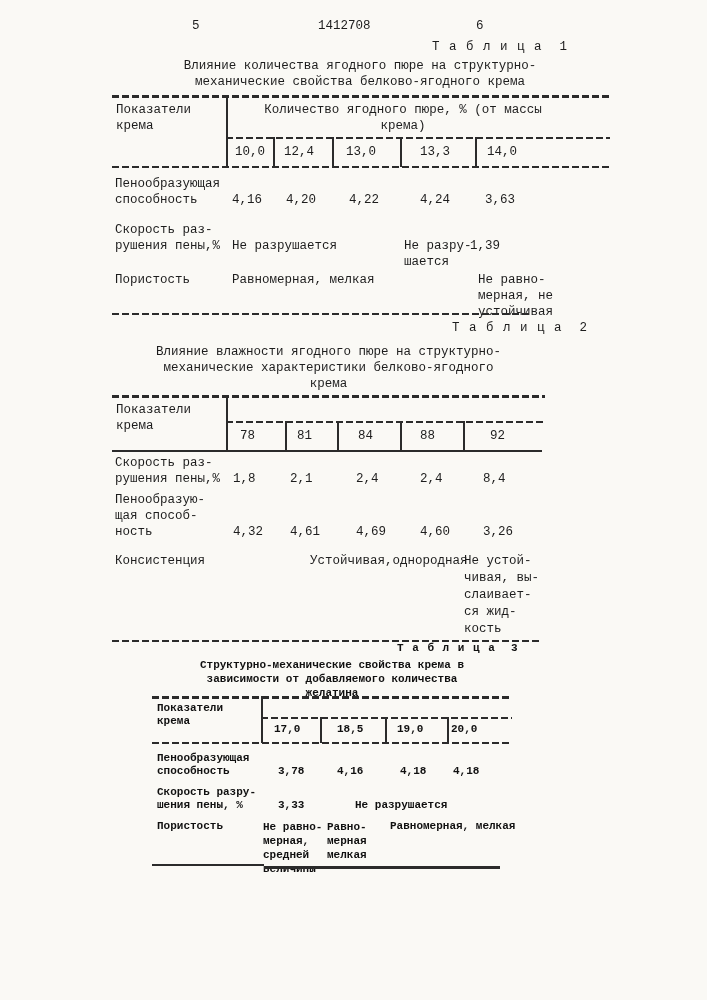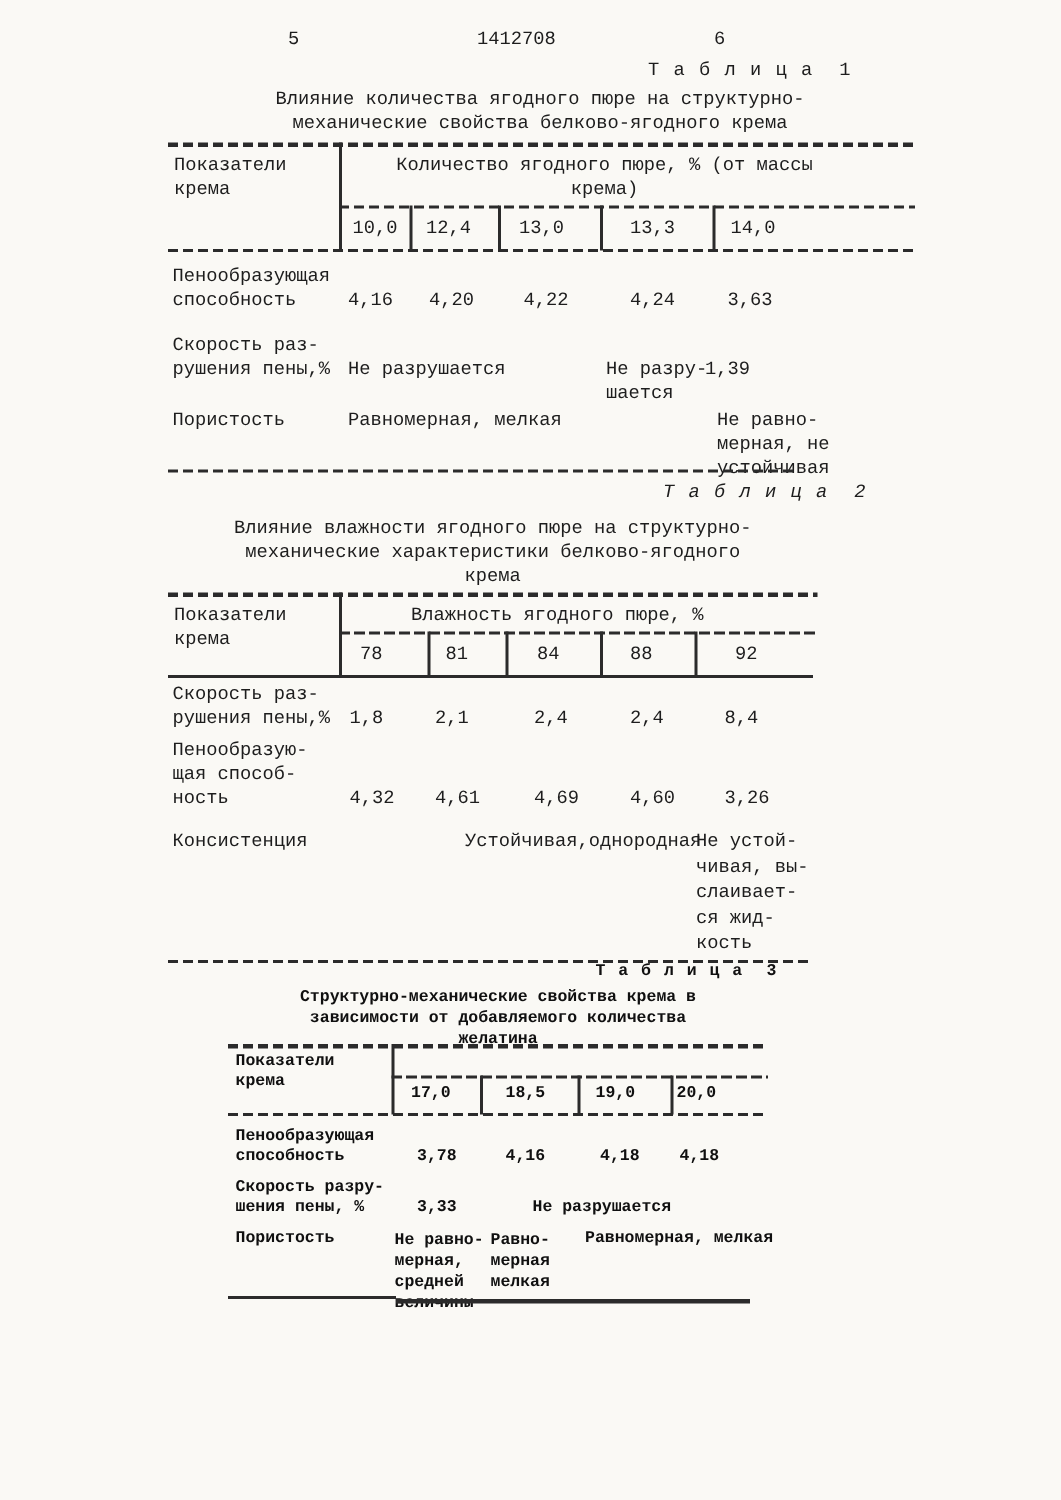--- a/index.html
+++ b/index.html
@@ -78,31 +78,30 @@
   <div class="t" style="left:470px;top:238px;">1,39</div>
 
   <div class="t" style="left:115px;top:272px;">Пористость</div>
   <div class="t" style="left:232px;top:272px;">Равномерная, мелкая</div>
   <div class="t" style="left:478px;top:272px;">Не равно-
 мерная, не
 устойчивая</div>
 
   <div class="hdash" style="left:112px;top:313px;width:420px;"></div>
 
-  <div class="t cap" style="left:442px;top:320px;font-style:italic;">Т а б л и ц а  2</div>
+  <div class="t cap" style="left:452px;top:320px;">Т а б л и ц а  2</div>
   <div class="t ctr" style="left:112px;top:344px;width:433px;">Влияние влажности ягодного пюре на структурно-
 механические характеристики белково-ягодного
 крема</div>
 
   <div class="hdash heavy" style="left:112px;top:395px;width:433px;"></div>
   <div class="vline" style="left:226px;top:395px;height:56px;"></div>
 
   <div class="t" style="left:116px;top:402px;">Показатели
 крема</div>
-  <div class="t ctr" style="left:228px;top:402px;width:317px;padding-right:30px;box-sizing:border-box;">Влажность ягодного пюре, %</div>
 
   <div class="hdash" style="left:226px;top:421px;width:319px;"></div>
   <div class="tick" style="left:285px;top:421px;height:29px;"></div>
   <div class="tick" style="left:337px;top:421px;height:29px;"></div>
   <div class="tick" style="left:400px;top:421px;height:29px;"></div>
   <div class="tick" style="left:463px;top:421px;height:29px;"></div>
 
   <div class="t" style="left:240px;top:428px;">78</div>
   <div class="t" style="left:297px;top:428px;">81</div>
   <div class="t" style="left:358px;top:428px;">84</div>

